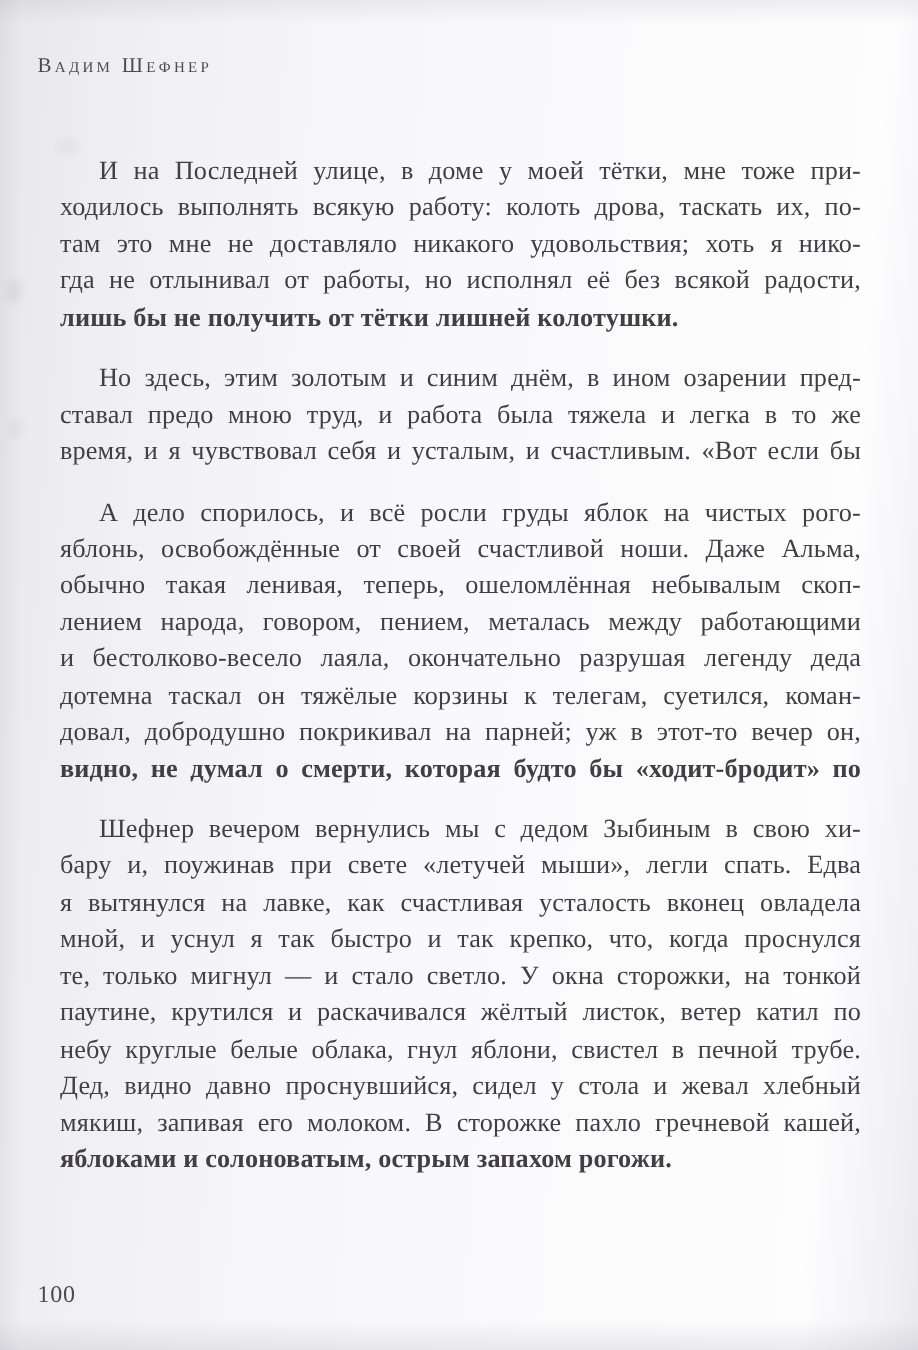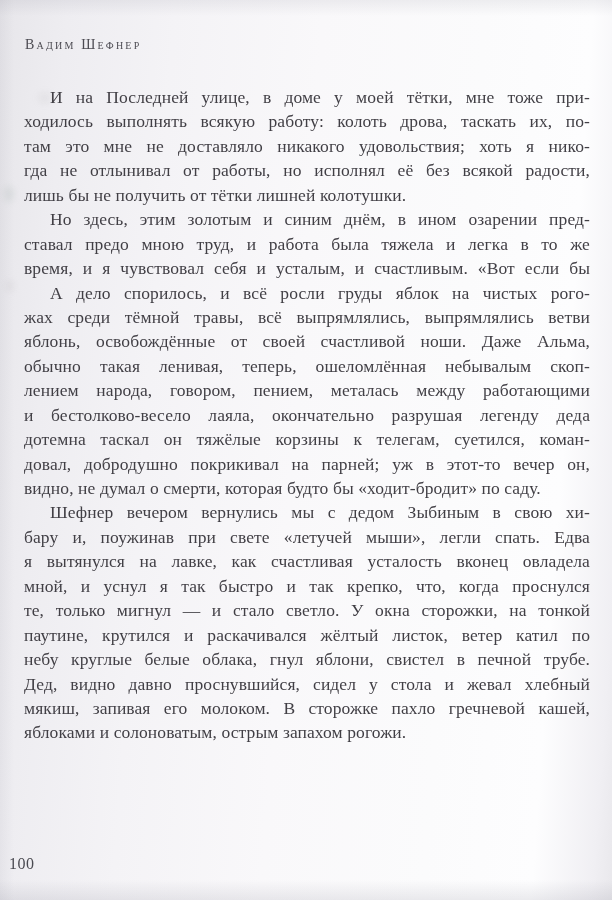--- a/index.html
+++ b/index.html
@@ -52,34 +52,34 @@
   }
   .text-block {
     position: absolute;
     left: 24px;
     top: 85px;
     width: 566px;
     font-size: 17.5px;
     color: #413f45;
     letter-spacing: 0.1px;
   }
-  .paragraph { margin: 0; }
+  .paragraph { margin: 16px; }
   .line {
     height: 24.45px;
     line-height: 24.45px;
     overflow: hidden;
     text-align: justify;
     text-align-last: justify;
     white-space: normal;
   }
   .line.para-first { text-indent: 26px; }
-  .line.para-last  { text-align-last: left; }
+  .line.para-last  { text-align-last: left; font-weight: bold; }
   .page-number {
     position: absolute;
-    left: 9px;
+    left: 25px;
     top: 855px;
     font-size: 16px;
     letter-spacing: 0.5px;
     color: #4a4a51;
   }
   .smudge {
     position: absolute;
     border-radius: 50%;
     filter: blur(3px);
     pointer-events: none;
@@ -110,21 +110,20 @@
         <div class="line">гда не отлынивал от работы, но исполнял её без всякой радости,</div>
         <div class="line para-last">лишь бы не получить от тётки лишней колотушки.</div>
       </div>
       <div class="paragraph">
         <div class="line para-first">Но здесь, этим золотым и синим днём, в ином озарении пред-</div>
         <div class="line">ставал предо мною труд, и работа была тяжела и легка в то же</div>
         <div class="line">время, и я чувствовал себя и усталым, и счастливым. «Вот если бы</div>
       </div>
       <div class="paragraph">
         <div class="line para-first">А дело спорилось, и всё росли груды яблок на чистых рого-</div>
-        <div class="line">жах среди тёмной травы, всё выпрямлялись, выпрямлялись ветви</div>
         <div class="line">яблонь, освобождённые от своей счастливой ноши. Даже Альма,</div>
         <div class="line">обычно такая ленивая, теперь, ошеломлённая небывалым скоп-</div>
         <div class="line">лением народа, говором, пением, металась между работающими</div>
         <div class="line">и бестолково-весело лаяла, окончательно разрушая легенду деда</div>
         <div class="line">дотемна таскал он тяжёлые корзины к телегам, суетился, коман-</div>
         <div class="line">довал, добродушно покрикивал на парней; уж в этот-то вечер он,</div>
         <div class="line para-last">видно, не думал о смерти, которая будто бы «ходит-бродит» по саду.</div>
       </div>
       <div class="paragraph">
         <div class="line para-first">Шефнер вечером вернулись мы с дедом Зыбиным в свою хи-</div>

